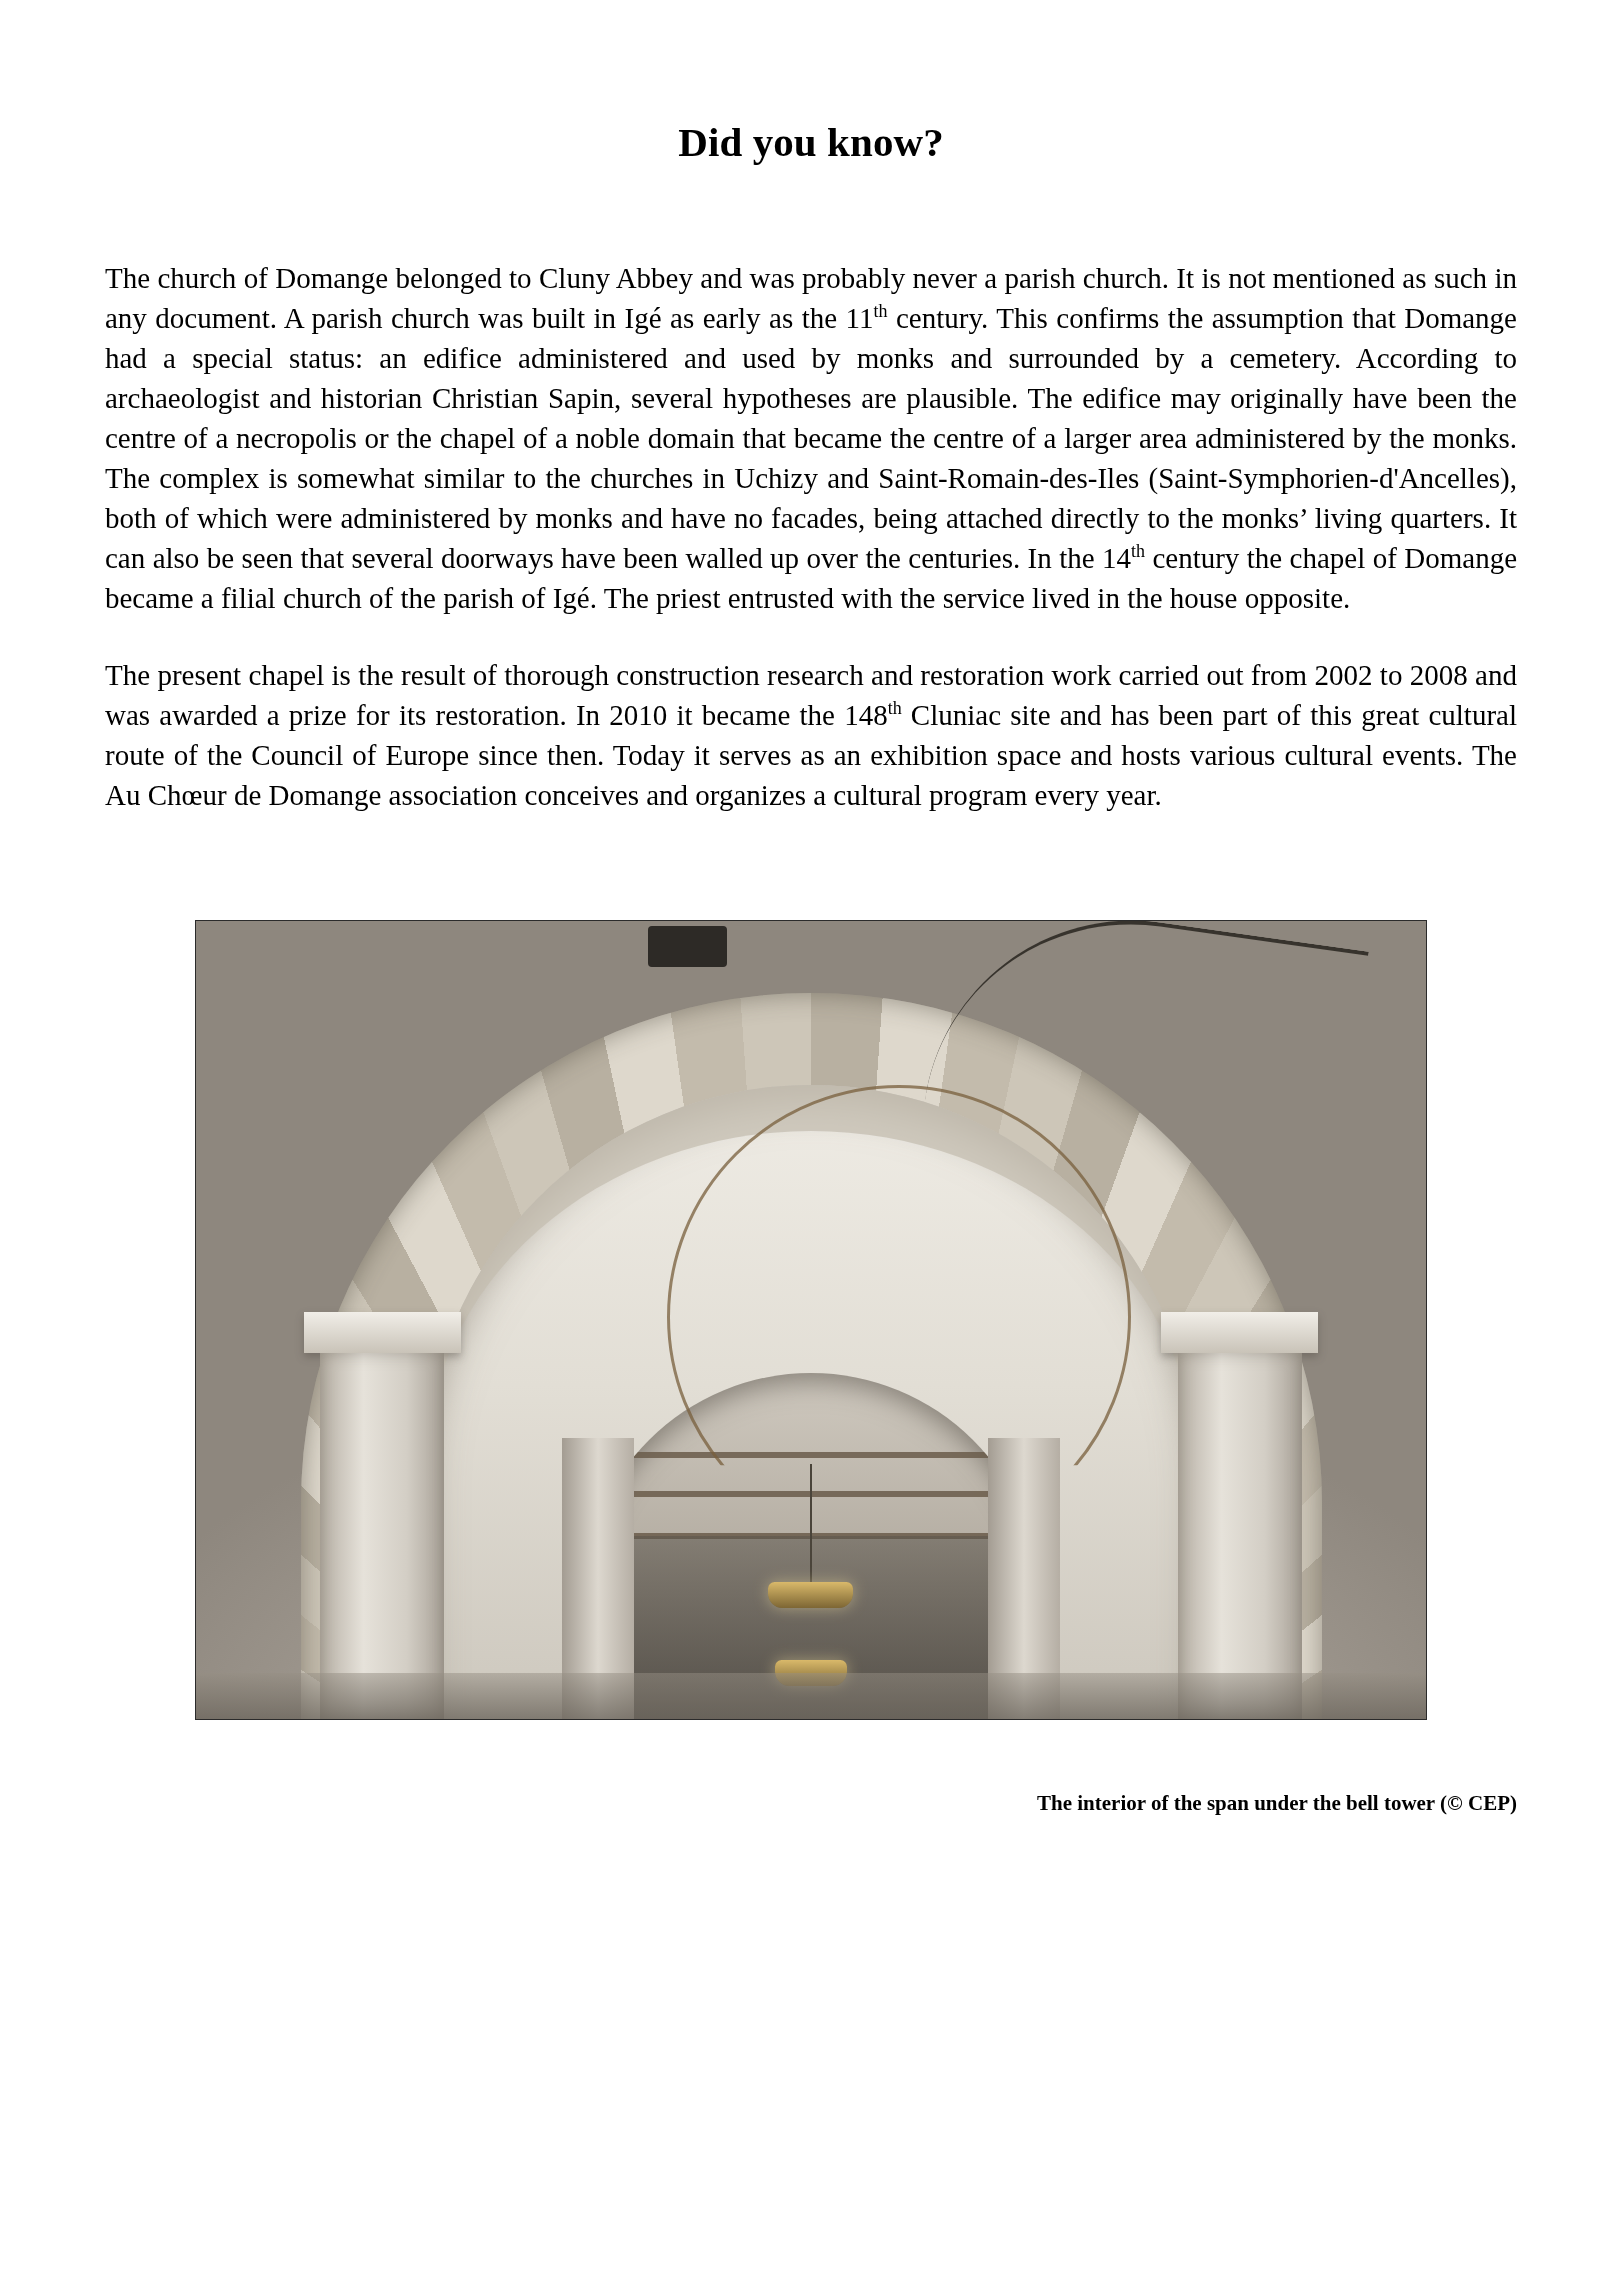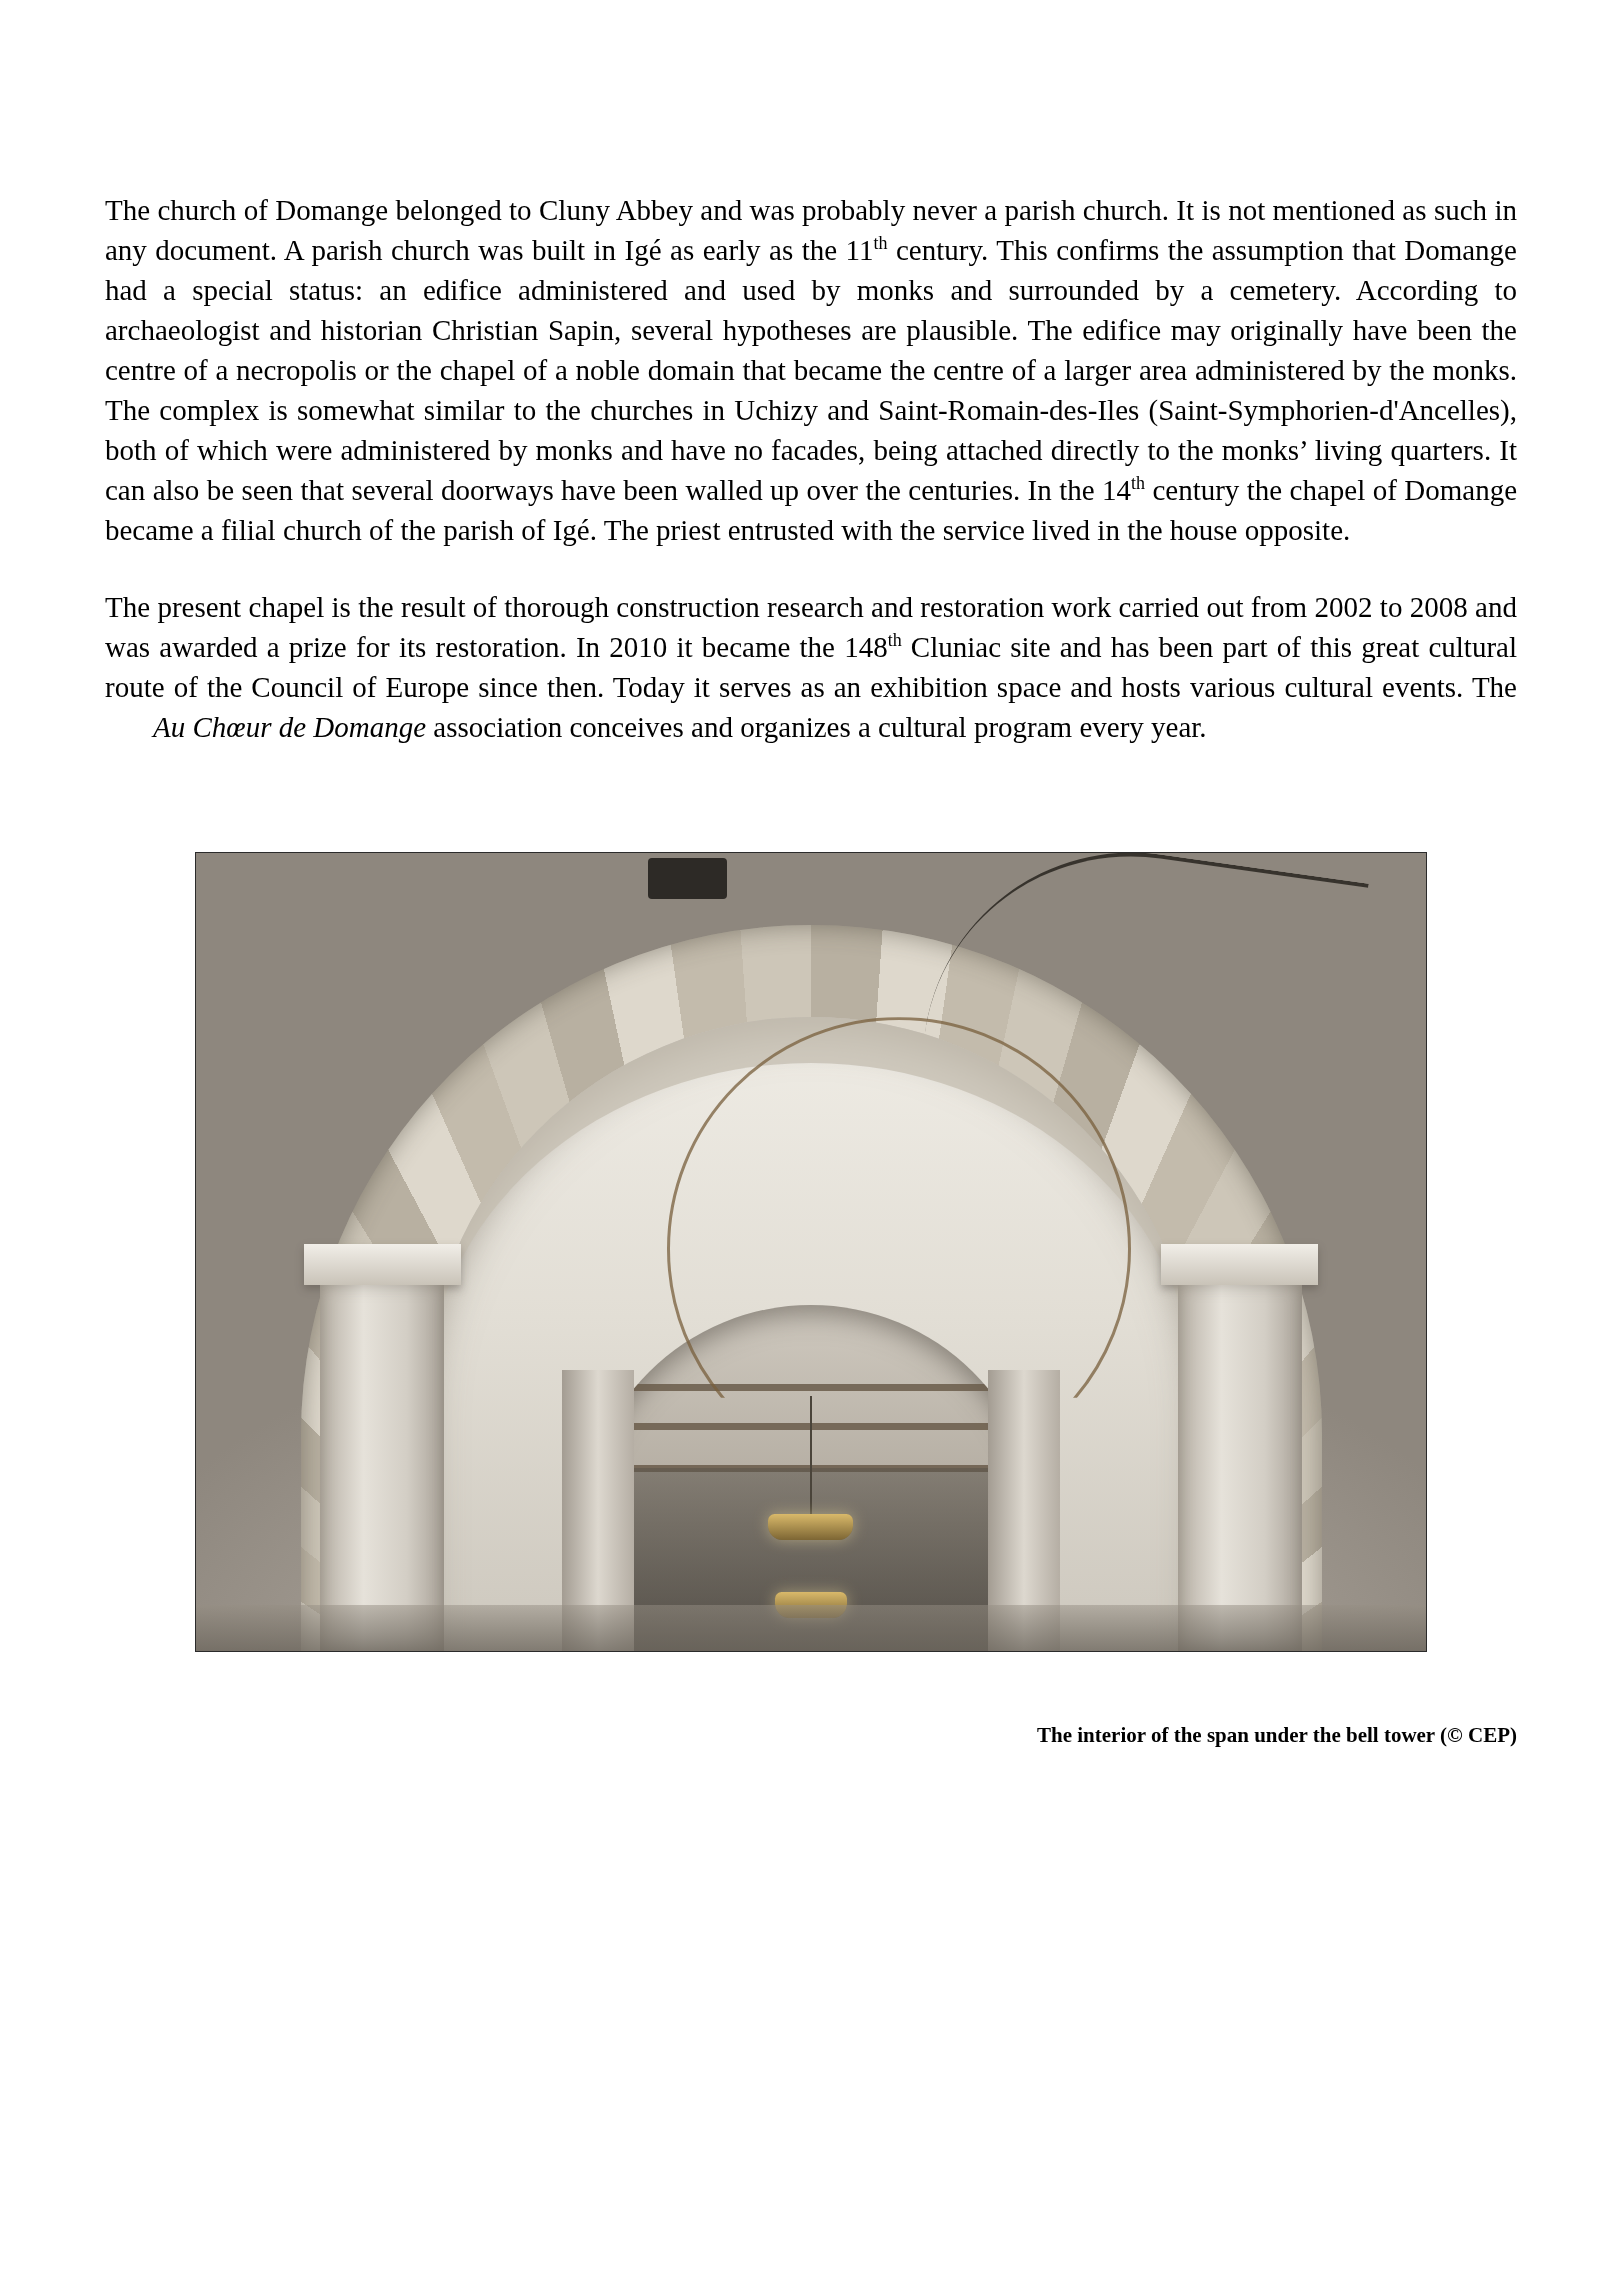--- a/index.html
+++ b/index.html
@@ -40,22 +40,20 @@
   }
   .para-2 {
     margin-top: 37px;
   }
   sup {
     font-size: 0.62em;
     vertical-align: super;
     line-height: 0;
   }
   .it {
-    font-style: italic;
-    margin-left: 48px;
   }
   .figure {
     margin-top: 105px;
     text-align: center;
   }
   .photo-frame {
     display: inline-block;
     width: 1230px;
     height: 798px;
     border: 1.3px solid #2b2b2b;
@@ -231,20 +229,21 @@
     text-align: right;
     font-size: 21px;
     font-weight: bold;
   }
 </style>
 </head>
 <body>
 
 <div class="page">
 
+  <h1 class="doc-title">Did you know?</h1>
 
   <p class="body-text para-1"><span>The church of Domange belonged to Cluny Abbey and was probably never a parish church. It is not mentioned as such in any document. A parish church was built in Igé as early as the 11</span><sup>th</sup><span> century. This confirms the assumption that Domange had a special status: an edifice administered and used by monks and surrounded by a cemetery. According to archaeologist and historian Christian Sapin, several hypotheses are plausible. The edifice may originally have been the centre of a necropolis or the chapel of a noble domain that became the centre of a larger area administered by the monks. The complex is somewhat similar to the churches in Uchizy and Saint-Romain-des-Iles (Saint-Symphorien-d'Ancelles), both of which were administered by monks and have no facades, being attached directly to the monks’ living quarters. It can also be seen that several doorways have been walled up over the centuries. In the 14</span><sup>th</sup><span> century the chapel of Domange became a filial church of the parish of Igé. The priest entrusted with the service lived in the house opposite.</span></p>
 
   <p class="body-text para-2"><span>The present chapel is the result of thorough construction research and restoration work carried out from 2002 to 2008 and was awarded a prize for its restoration. In 2010 it became the 148</span><sup>th</sup><span> Cluniac site and has been part of this great cultural route of the Council of Europe since then. Today it serves as an exhibition space and hosts various cultural events. The </span><span class="it">Au Chœur de Domange</span><span> association conceives and organizes a cultural program every year.</span></p>
 
   <div class="figure">
     <div class="photo-frame">
       <div class="ph-sky"></div>
       <div class="arch-outer"></div>
       <div class="arch-outer-inner"></div>

